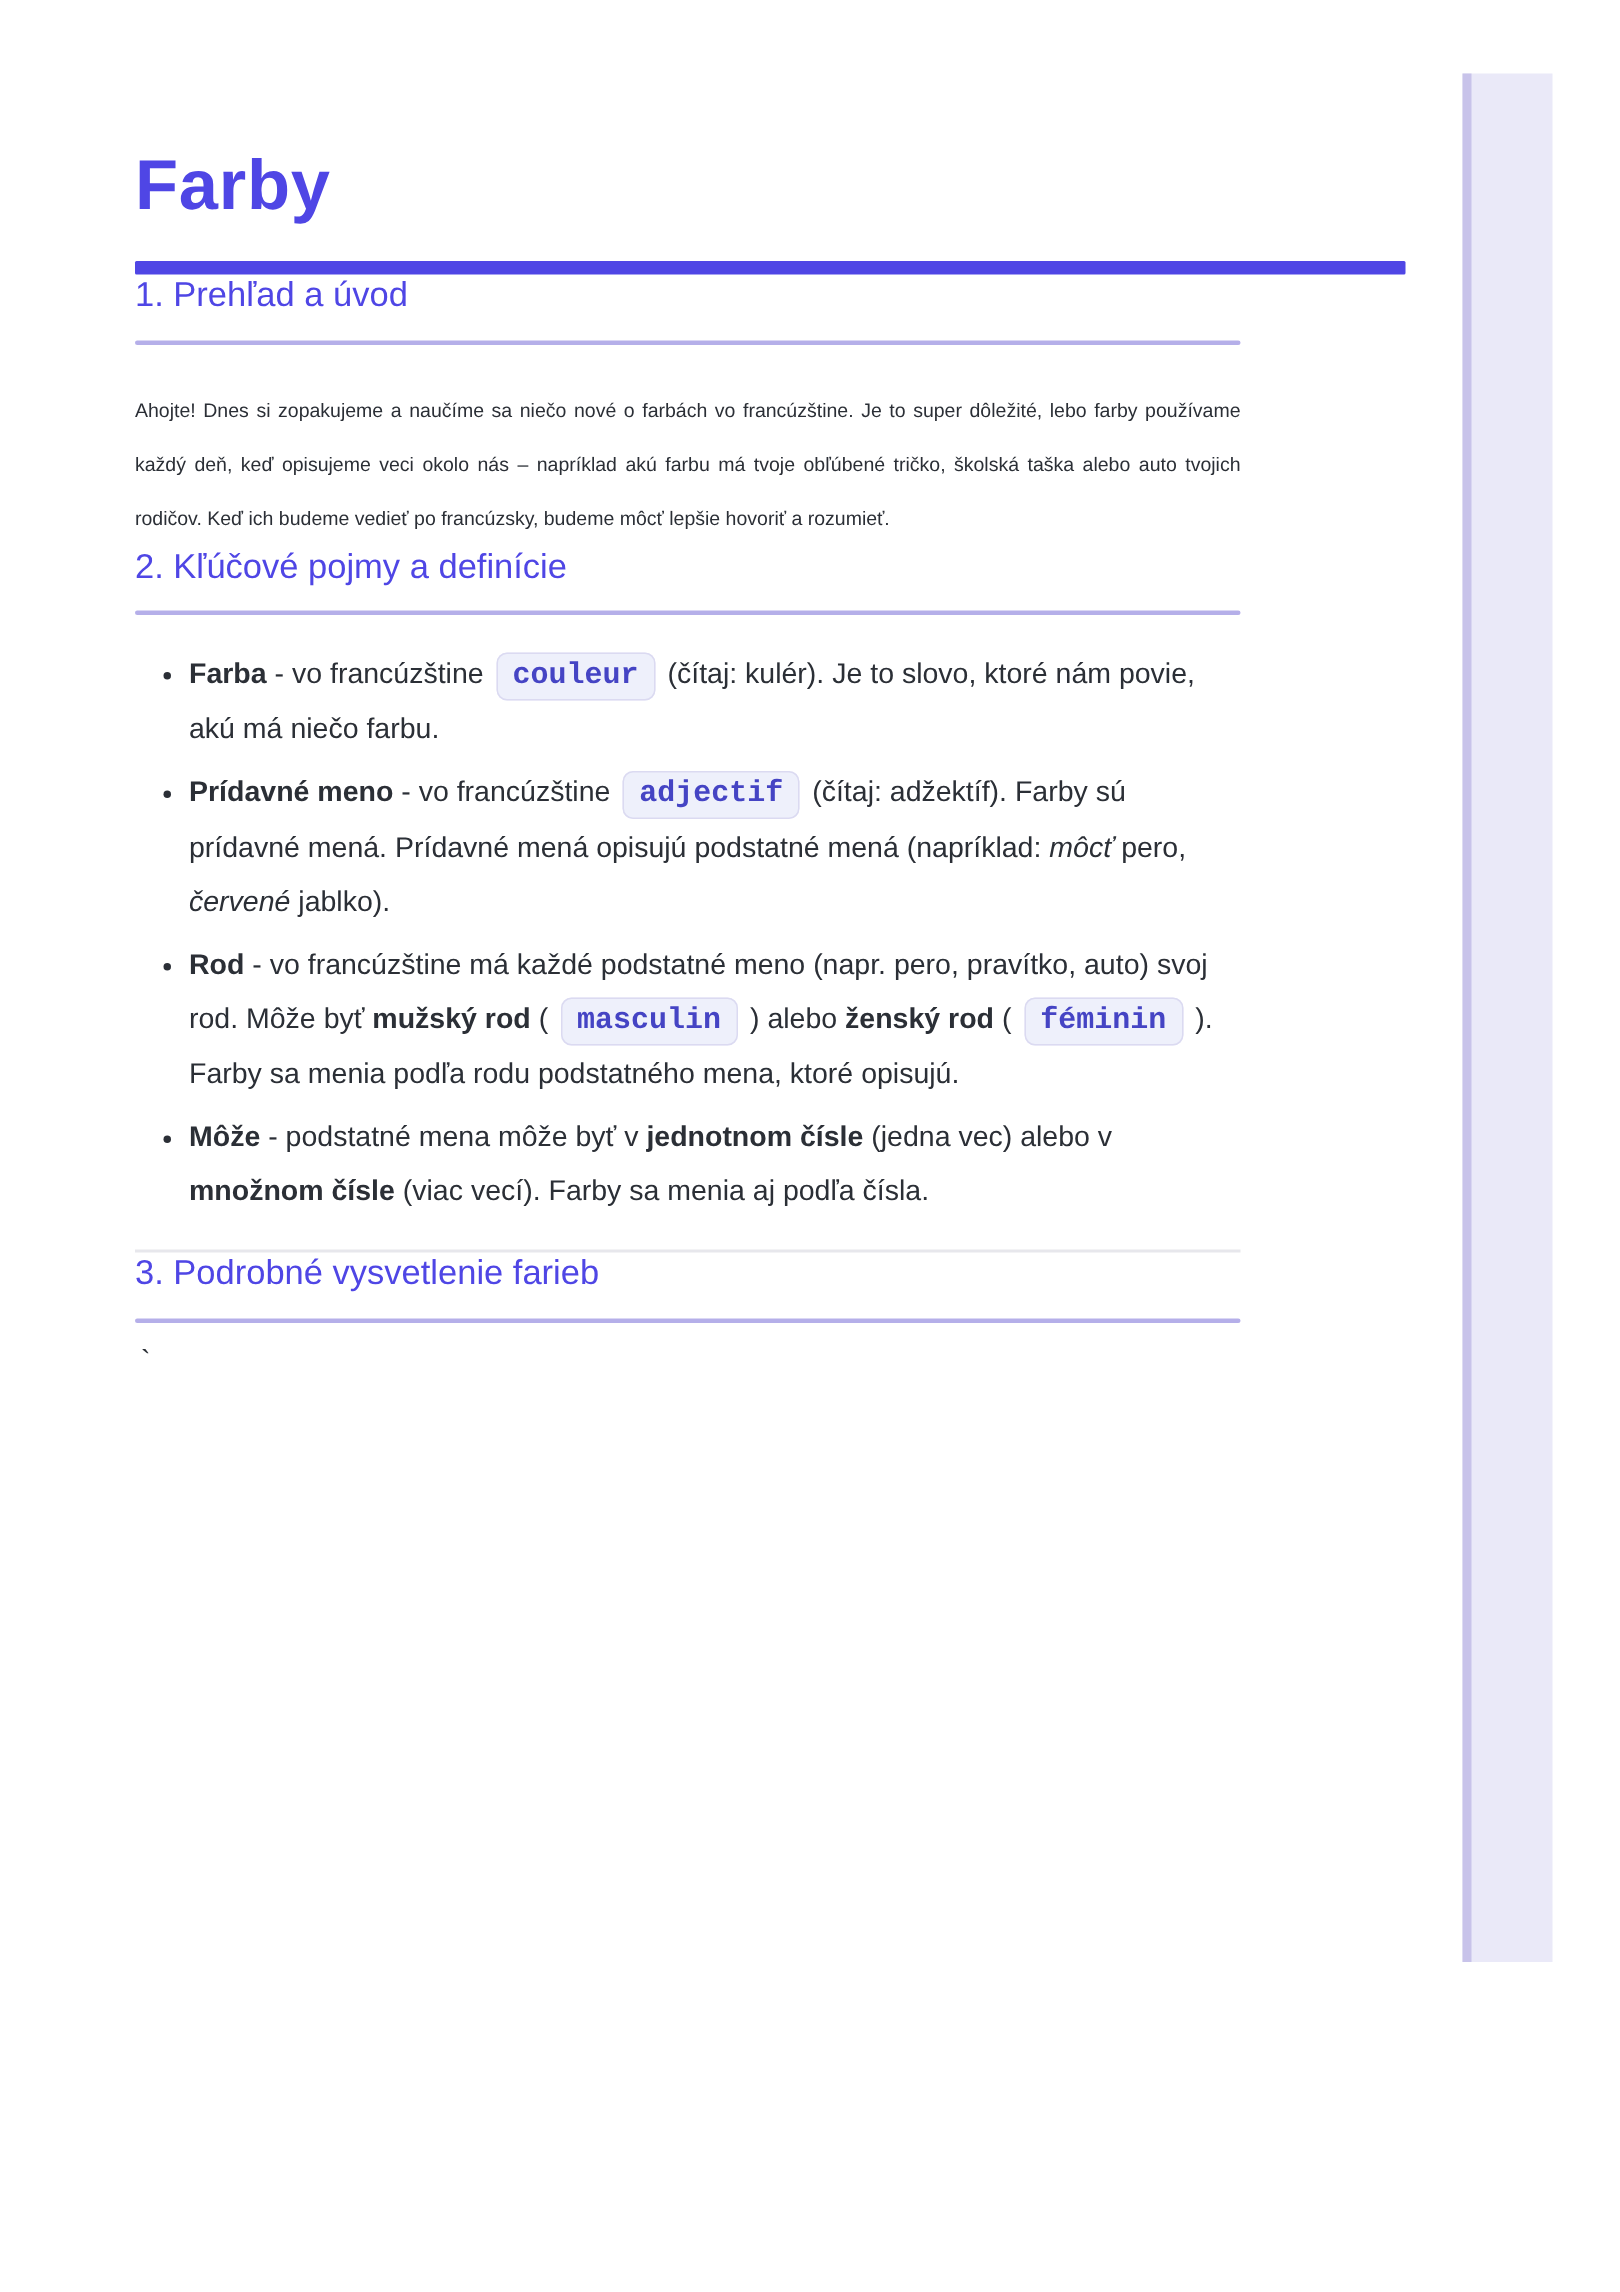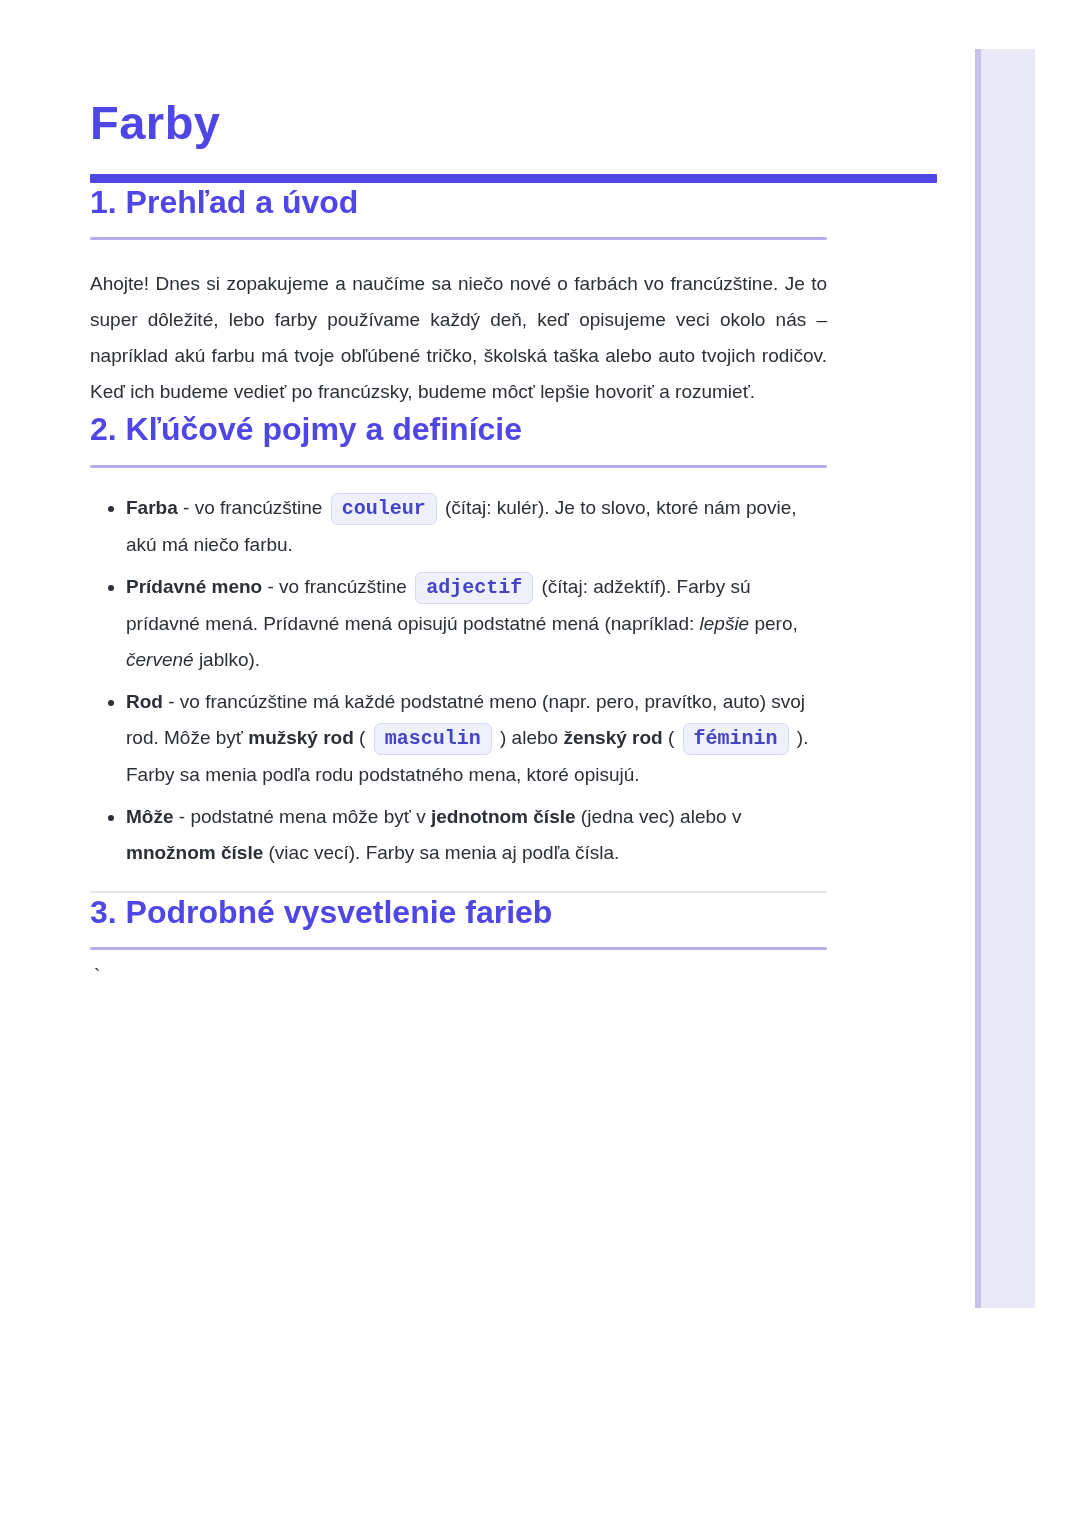--- a/index.html
+++ b/index.html
@@ -48,37 +48,37 @@
     letter-spacing:.5px;
   }
   .title-rule{
     width:847px;height:9px;
     background:var(--accent);
     margin-top:24px;
     border-radius:1px;
   }
   h2.section-heading{
     margin:0;
-    font-size:32px;
+    font-size:23px;
     line-height:1.2;
-    font-weight:bold;
+    font-weight:normal;
     color:var(--accent);
   }
   .h2-rule{
     width:737px;height:3px;
     background:var(--rule-light);
     margin-top:16px;
     border-radius:2px;
   }
   .mt-sec1{margin-top:54px;}
   .mt-sec2{margin-top:42px;}
   .mt-sec3{margin-top:50px;}
   p.body-text{
     margin:26px 0 0 0;
-    font-size:19px;
+    font-size:13px;
     line-height:36px;
   }
   p.justify{text-align:justify;}
   ul.terms{
     margin:22px 0 0 0;
     padding-left:36px;
   }
   ul.terms li{
     font-size:19px;
     line-height:36px;
@@ -133,21 +133,21 @@
 
     <h2 class="section-heading mt-sec1">1. Prehľad a úvod</h2>
     <div class="h2-rule"></div>
     <p class="body-text justify">Ahojte! Dnes si zopakujeme a naučíme sa niečo nové o farbách vo francúzštine. Je to super dôležité, lebo farby používame každý deň, keď opisujeme veci okolo nás – napríklad akú farbu má tvoje obľúbené tričko, školská taška alebo auto tvojich rodičov. Keď ich budeme vedieť po francúzsky, budeme môcť lepšie hovoriť a rozumieť.</p>
 
     <h2 class="section-heading mt-sec2">2. Kľúčové pojmy a definície</h2>
     <div class="h2-rule"></div>
 
     <ul class="terms">
         <li><strong>Farba</strong><span> - vo francúzštine </span><code class="chip">couleur</code><span> (čítaj: kulér). Je to slovo, ktoré nám povie, akú má niečo farbu.</span></li>
-        <li><strong>Prídavné meno</strong><span> - vo francúzštine </span><code class="chip">adjectif</code><span> (čítaj: adžektíf). Farby sú prídavné mená. Prídavné mená opisujú podstatné mená (napríklad: </span><em>lepšie</em><span> pero, </span><em>červené</em><span> jablko).</span></li>
+        <li><strong>Prídavné meno</strong><span> - vo francúzštine </span><code class="chip">adjectif</code><span> (čítaj: adžektíf). Farby sú prídavné mená. Prídavné mená opisujú podstatné mená (napríklad: </span><em>môcť</em><span> pero, </span><em>červené</em><span> jablko).</span></li>
         <li><strong>Rod</strong><span> - vo francúzštine má každé podstatné meno (napr. pero, pravítko, auto) svoj rod. Môže byť </span><strong>mužský rod</strong><span> ( </span><code class="chip">masculin</code><span> ) alebo </span><strong>ženský rod</strong><span> ( </span><code class="chip">féminin</code><span> ). Farby sa menia podľa rodu podstatného mena, ktoré opisujú.</span></li>
         <li><strong>Môže</strong><span> - podstatné mena môže byť v </span><strong>jednotnom čísle</strong><span> (jedna vec) alebo v </span><strong>množnom čísle</strong><span> (viac vecí). Farby sa menia aj podľa čísla.</span></li>
       </ul>
 
     <div class="divider"></div>
 
     <h2 class="section-heading mt-sec3">3. Podrobné vysvetlenie farieb</h2>
     <div class="h2-rule"></div>
 
     <p class="stray">`</p>

